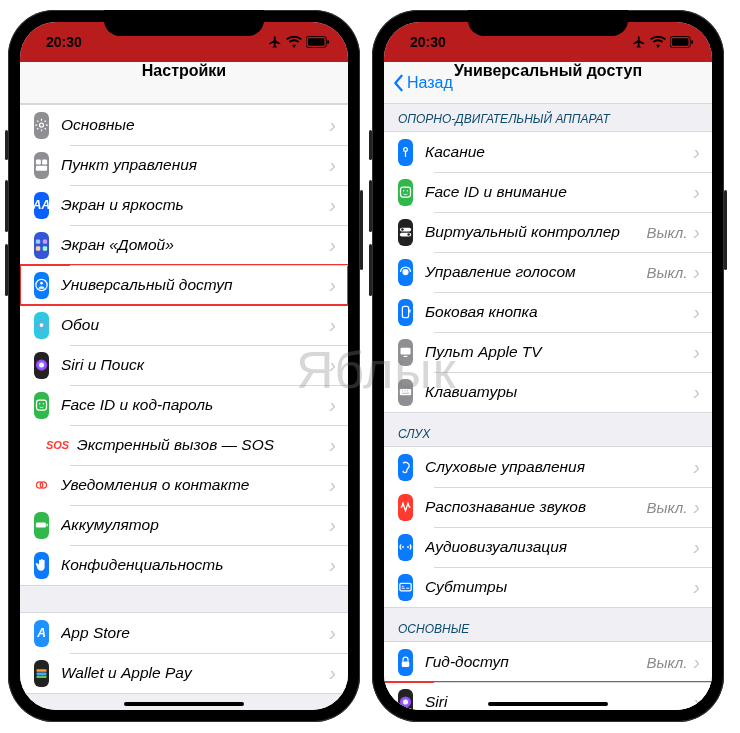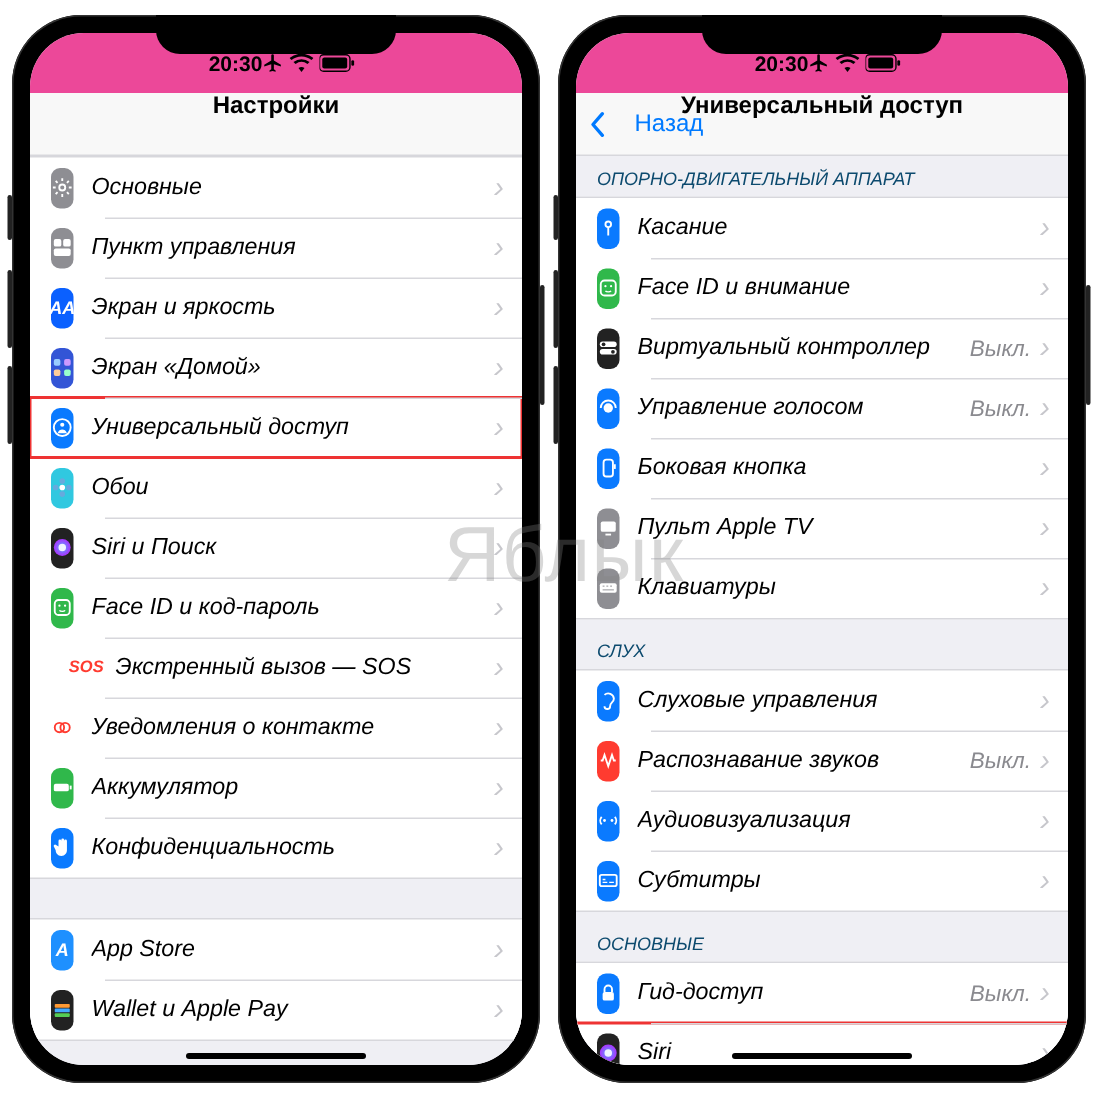--- a/index.html
+++ b/index.html
@@ -51,44 +51,44 @@
     position: absolute;
     top: 0; left: 50%; transform: translateX(-50%);
     width: 160px; height: 26px;
     background: #000;
     border-bottom-left-radius: 16px;
     border-bottom-right-radius: 16px;
     z-index: 10;
   }
   .status-bar {
     height: 40px;
-    background: #ec4899;
+    background: #b91c1c;
     display: flex;
     align-items: center;
-    justify-content: center;
+    justify-content: space-between;
     font-size: 14px; font-weight: 600;
     padding: 0 18px 0 26px;
     position: relative;
   }
   .status-right { display:flex; align-items:center; gap:4px; }
   .status-right svg { display:block; }
   .nav-bar {
     height: 42px;
     background: #f8f8f8;
     border-bottom: 1px solid #d7d7dc;
     display: flex;
     align-items: flex-start;
     justify-content: center;
     position: relative;
     font-size: 16px;
     font-weight: 600;
   }
   .nav-back {
     position: absolute; left: 8px; top: 0; bottom:0;
-    display:flex; align-items:center; gap:19px;
+    display:flex; align-items:center; gap:3px;
     color: #007aff; font-weight:400; font-size:16px;
     cursor: pointer;
   }
   .content {
     flex: 1;
     overflow-y: hidden;
     background: #efeff4;
     font-style: italic;
   }
   .section-header {

